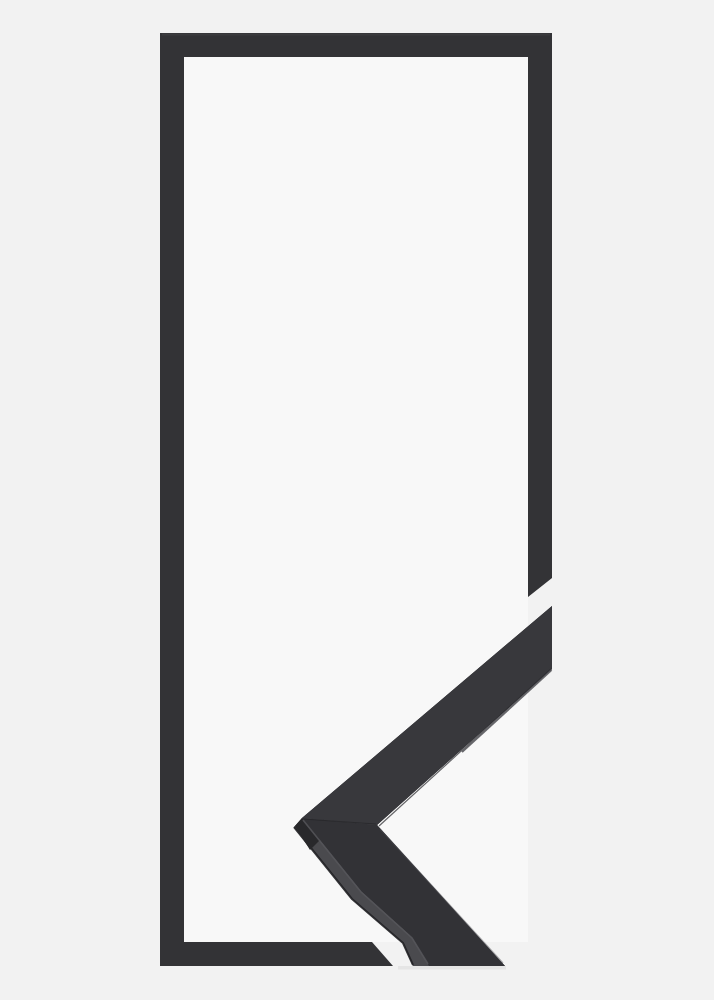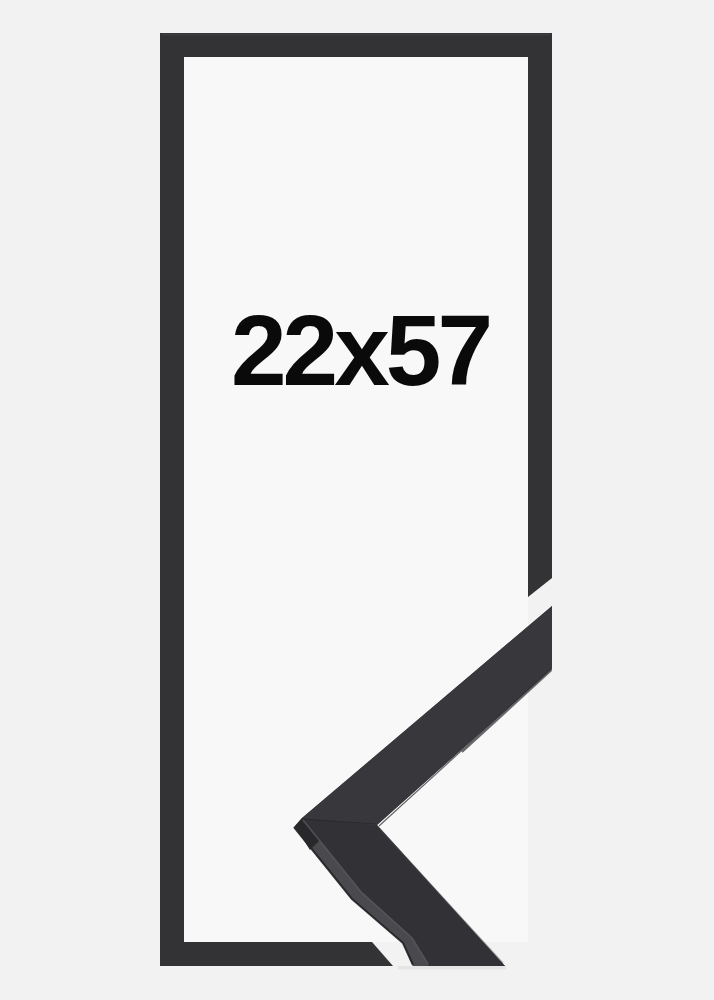--- a/index.html
+++ b/index.html
@@ -73,14 +73,13 @@
       <polyline points="303,820 361,892 412,938 428,964" fill="none" stroke-width="1.6" stroke-linejoin="round" opacity="0.85" stroke="#56565b"></polyline>
 
       <line x1="379" y1="826" x2="551" y2="669" stroke-width="1.2" opacity="0.7" stroke="#26262a"></line>
 
       <line x1="462" y1="752" x2="551.5" y2="670" stroke-width="2" opacity="0.85" stroke="#4e4e53"></line>
 
       <line x1="380" y1="829" x2="503" y2="963" stroke-width="1.2" opacity="0.45" stroke="#4e4e53"></line>
     </g>
   </svg>
 
-  <div class="size-label">22x57</div>
 </div>
 
 </body></html>

